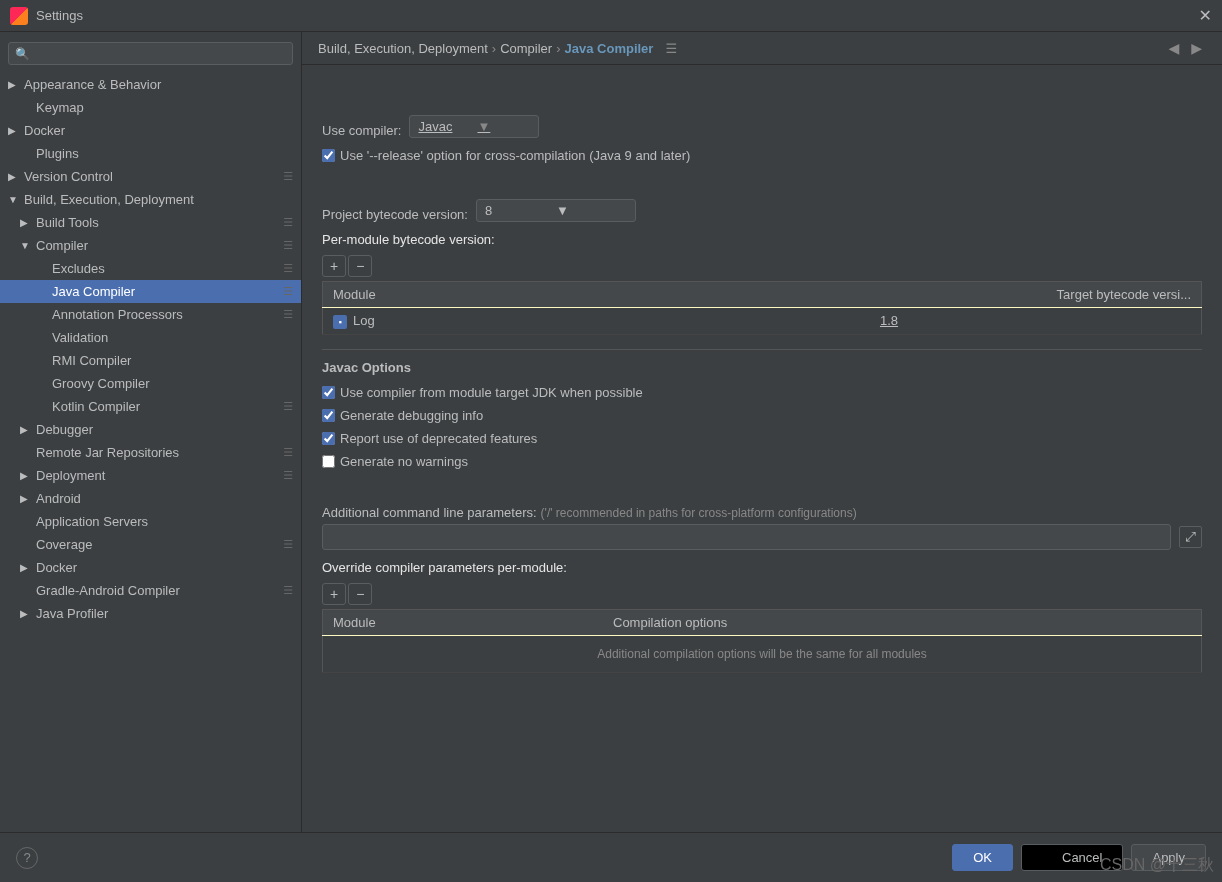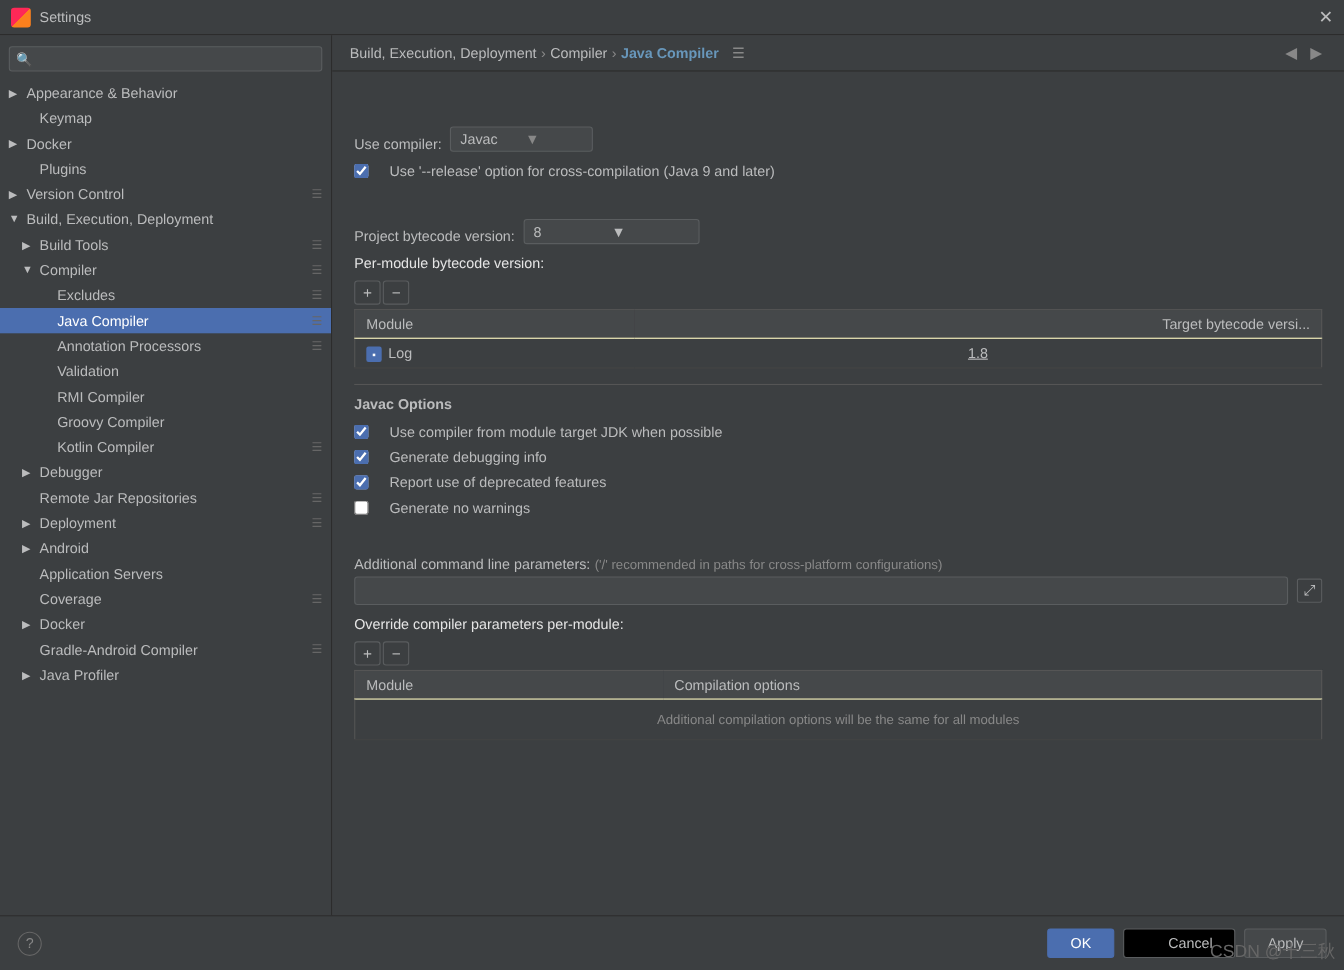--- a/index.html
+++ b/index.html
@@ -159,27 +159,28 @@
     }
     .compiler-dropdown {
       display: flex;
       align-items: center;
       background: #45484a;
       border: 1px solid #5a5d5f;
       border-radius: 3px;
       padding: 3px 8px;
       cursor: pointer;
       min-width: 130px;
+      text-decoration: underline;
     }
     .compiler-dropdown span { flex: 1; color: #bbbcbd; }
     .compiler-dropdown .chevron { color: #888; margin-left: 6px; }
     .checkbox-row {
       display: flex;
       align-items: center;
-      gap: 19px;
+      gap: 5px;
       margin-bottom: 8px;
     }
     .checkbox-row input[type=checkbox] {
       accent-color: #4b6eaf;
       width: 13px; height: 13px;
     }
     .section-label {
       color: #e5e5e5;
       font-size: 13px;
       margin-bottom: 8px;

